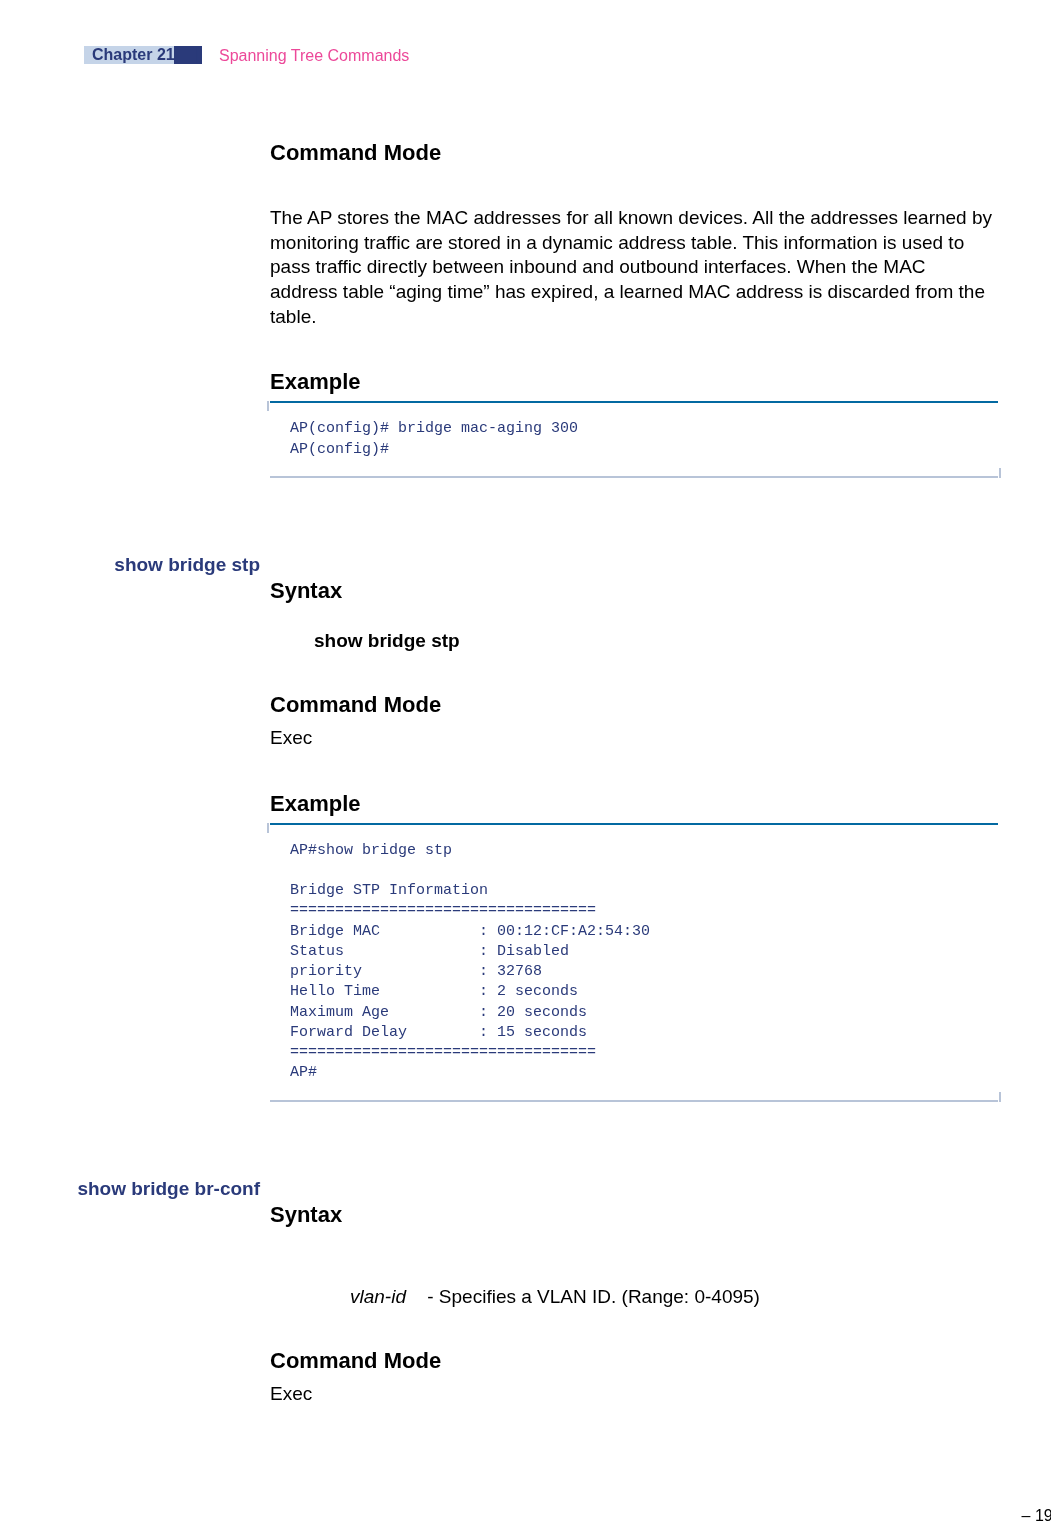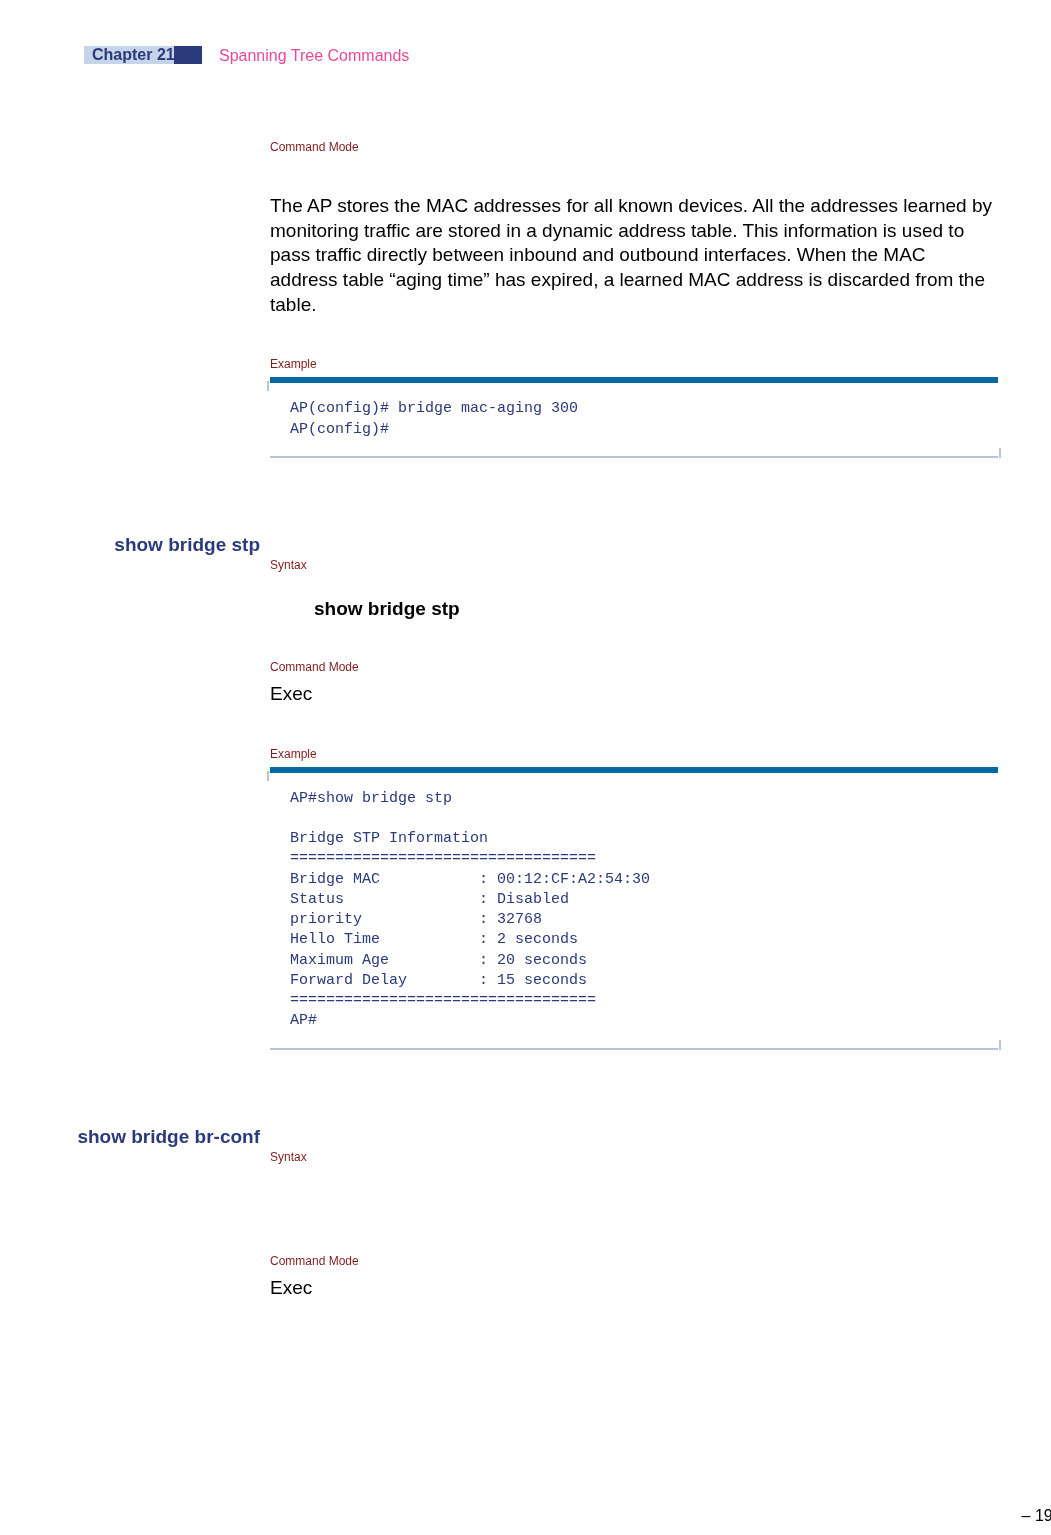--- a/index.html
+++ b/index.html
@@ -46,39 +46,39 @@
       font-size: 16px;
       color: #ec4899;
     }
     .content {
       position: absolute;
       top: 108px;
       left: 230px;
       width: 760px;
     }
     .section-heading {
-      color: #7f1d1d;
-      font-weight: normal;
-      font-size: 12px;
+      color: #000000;
+      font-weight: bold;
+      font-size: 22px;
       margin-bottom: 4px;
     }
     .body-text {
       color: #000000;
       font-size: 19px;
       line-height: 1.3;
     }
     .spacer-md {
       height: 24px;
     }
     .spacer-lg {
       height: 52px;
     }
     .example-box {
       margin-top: 6px;
-      border-top: 6px solid #0369a1;
+      border-top: 2px solid #0369a1;
       border-bottom: 2px solid #b8c4d8;
       padding: 8px 12px;
       position: relative;
     }
     .example-box::before {
       content: "";
       position: absolute;
       top: -2px;
       left: -3px;
       width: 6px;
@@ -209,20 +209,23 @@
 
   <div class="section">
     <div class="side-label" style="top:0; left:-205px; width:195px;">show bridge br-conf</div>
 
     <div class="spacer-md"></div>
 
     <div class="section-heading">Syntax</div>
     <div style="height:10px;"></div>
     <div style="height:8px;"></div>
     <div style="height:8px;"></div>
+    <div class="indent-2 command-row">
+      <span class="italic">vlan-id</span><span> - Specifies a VLAN ID. (Range: 0-4095)</span>
+    </div>
 
     <div class="spacer-md"></div>
 
     <div class="section-heading">Command Mode</div>
     <div class="body-text">Exec</div>
   </div>
 
 </div>
 
 <div class="page-number">–  192  –</div>

